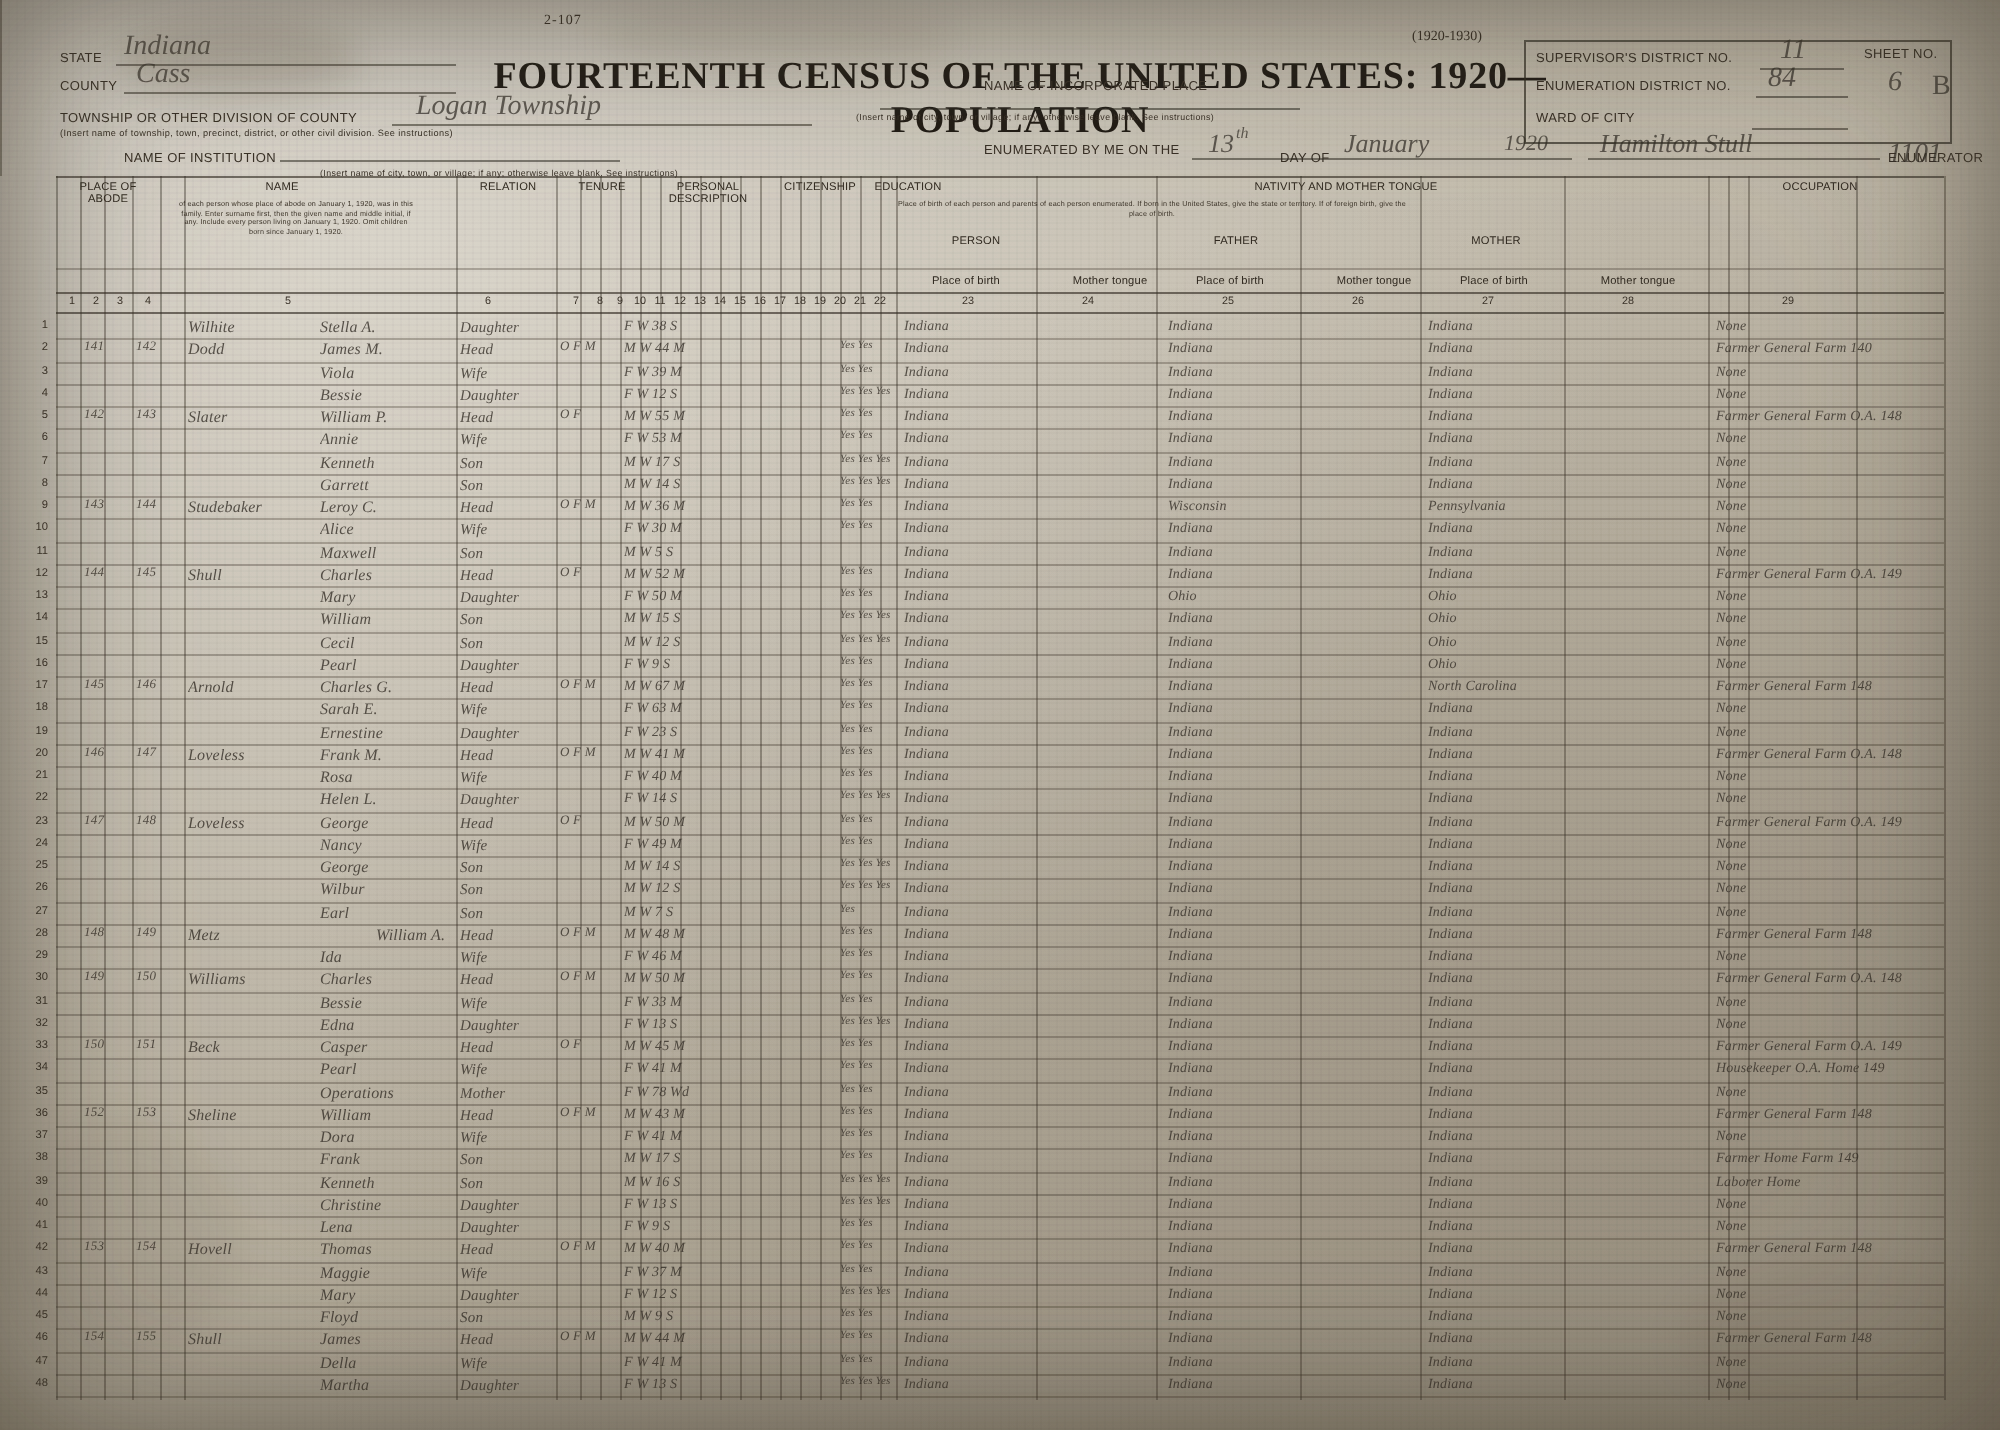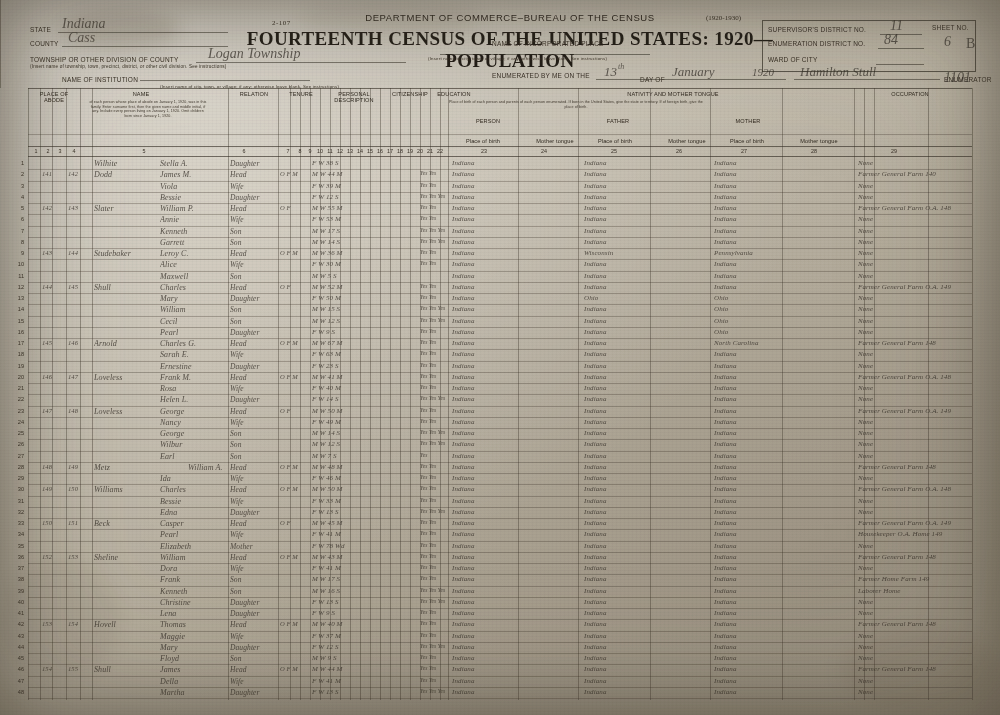--- a/index.html
+++ b/index.html
@@ -23,21 +23,21 @@
       repeating-linear-gradient(0deg, rgba(0,0,0,0.022) 0px, rgba(0,0,0,0.022) 1px, rgba(255,255,255,0.02) 1px, rgba(255,255,255,0.02) 3px),
       repeating-linear-gradient(90deg, rgba(0,0,0,0.018) 0px, rgba(0,0,0,0.018) 1px, rgba(255,255,255,0.015) 1px, rgba(255,255,255,0.015) 4px);
     mix-blend-mode:multiply;opacity:.8;pointer-events:none;
   }
   #vign{
     position:absolute;inset:0;pointer-events:none;
     box-shadow:inset 0 0 70px rgba(60,52,40,.55), inset 0 0 160px rgba(60,52,40,.30);
   }
   
   .hdr{position:absolute;left:0;top:0;width:1000px;height:88px;}
-  .formno{position:absolute;left:272px;top:19px;font-size:7px;letter-spacing:.5px;color:#3a3228;font-family:Liberation Serif, serif;}
+  .formno{position:absolute;left:272px;top:6px;font-size:7px;letter-spacing:.5px;color:#3a3228;font-family:Liberation Serif, serif;}
   .formno2{position:absolute;left:706px;top:14px;font-size:7px;color:#3a3228;}
   .deptline{
     position:absolute;left:300px;top:12px;width:420px;text-align:center;
     font-size:9.5px;letter-spacing:.6px;color:#2e2820;font-family:"Liberation Sans",sans-serif;
   }
   .maintitle{
     position:absolute;left:240px;top:28px;width:540px;text-align:center;
     font-size:19px;font-weight:bold;letter-spacing:.4px;color:#241f19;
     font-family:"Liberation Serif",serif;
   }
@@ -64,21 +64,20 @@
   .smudge{position:absolute;border-radius:50%;background:rgba(90,80,65,.20);filter:blur(9px);pointer-events:none;}
 </style>
 </head>
 <body>
 
 <div id="sheet">
 
   <div class="hdr">
     <div class="formno">2-107</div>
     <div class="formno2">(1920-1930)</div>
-    <div class="deptline">DEPARTMENT OF COMMERCE–BUREAU OF THE CENSUS</div>
     <div class="maintitle">FOURTEENTH CENSUS OF THE UNITED STATES: 1920—POPULATION</div>
 
     <div class="lbl" style="left:30px;top:26px;">STATE</div>
     <div class="hw" style="left:62px;top:16px;font-size:14px;">Indiana</div>
     <div class="rule" style="left:58px;top:32px;width:170px;"></div>
 
     <div class="lbl" style="left:30px;top:40px;">COUNTY</div>
     <div class="hw" style="left:68px;top:30px;font-size:14px;">Cass</div>
     <div class="rule" style="left:62px;top:46px;width:166px;"></div>
 
@@ -602,21 +601,21 @@
         <div class="cell" style="left: 202px; top: 442.25px; font-size: 7.5px; width: 48px; overflow: hidden;">Wife</div>
         <div class="cell" style="left: 284px; top: 442.25px; font-size: 7px; width: 76px; overflow: hidden;">F W 41 M</div>
         <div class="cell" style="left: 392px; top: 442.25px; font-size: 5.5px; width: 28px; overflow: hidden;">Yes Yes</div>
         <div class="cell" style="left: 424px; top: 442.25px; font-size: 7px; width: 64px; overflow: hidden;">Indiana</div>
         <div class="cell" style="left: 556px; top: 442.25px; font-size: 7px; width: 64px; overflow: hidden;">Indiana</div>
         <div class="cell" style="left: 686px; top: 442.25px; font-size: 7px; width: 64px; overflow: hidden;">Indiana</div>
         <div class="cell" style="left: 830px; top: 442.25px; font-size: 7px; width: 114px; overflow: hidden;">Housekeeper  O.A.  Home  149</div>
         <div class="hline" style="top: 463.75px;"></div>
         <div style="position: absolute; left: 0px; top: 452.5px; width: 944px; height: 11.25px;"></div>
         <div class="rownum" style="left: -14px; top: 454.5px;">35</div>
-        <div class="cell" style="left: 132px; top: 453.5px; font-size: 8px; width: 66px; overflow: hidden;">Elizabeth</div>
+        <div class="cell" style="left: 132px; top: 453.5px; font-size: 8px; width: 66px; overflow: hidden;">Operations</div>
         <div class="cell" style="left: 202px; top: 453.5px; font-size: 7.5px; width: 48px; overflow: hidden;">Mother</div>
         <div class="cell" style="left: 284px; top: 453.5px; font-size: 7px; width: 76px; overflow: hidden;">F W 78 Wd</div>
         <div class="cell" style="left: 392px; top: 453.5px; font-size: 5.5px; width: 28px; overflow: hidden;">Yes Yes</div>
         <div class="cell" style="left: 424px; top: 453.5px; font-size: 7px; width: 64px; overflow: hidden;">Indiana</div>
         <div class="cell" style="left: 556px; top: 453.5px; font-size: 7px; width: 64px; overflow: hidden;">Indiana</div>
         <div class="cell" style="left: 686px; top: 453.5px; font-size: 7px; width: 64px; overflow: hidden;">Indiana</div>
         <div class="cell" style="left: 830px; top: 453.5px; font-size: 7px; width: 114px; overflow: hidden;">None</div>
         <div class="hline" style="top: 475px;"></div>
         <div style="position: absolute; left: 0px; top: 463.75px; width: 944px; height: 11.25px;"></div>
         <div class="rownum" style="left: -14px; top: 465.75px;">36</div>

